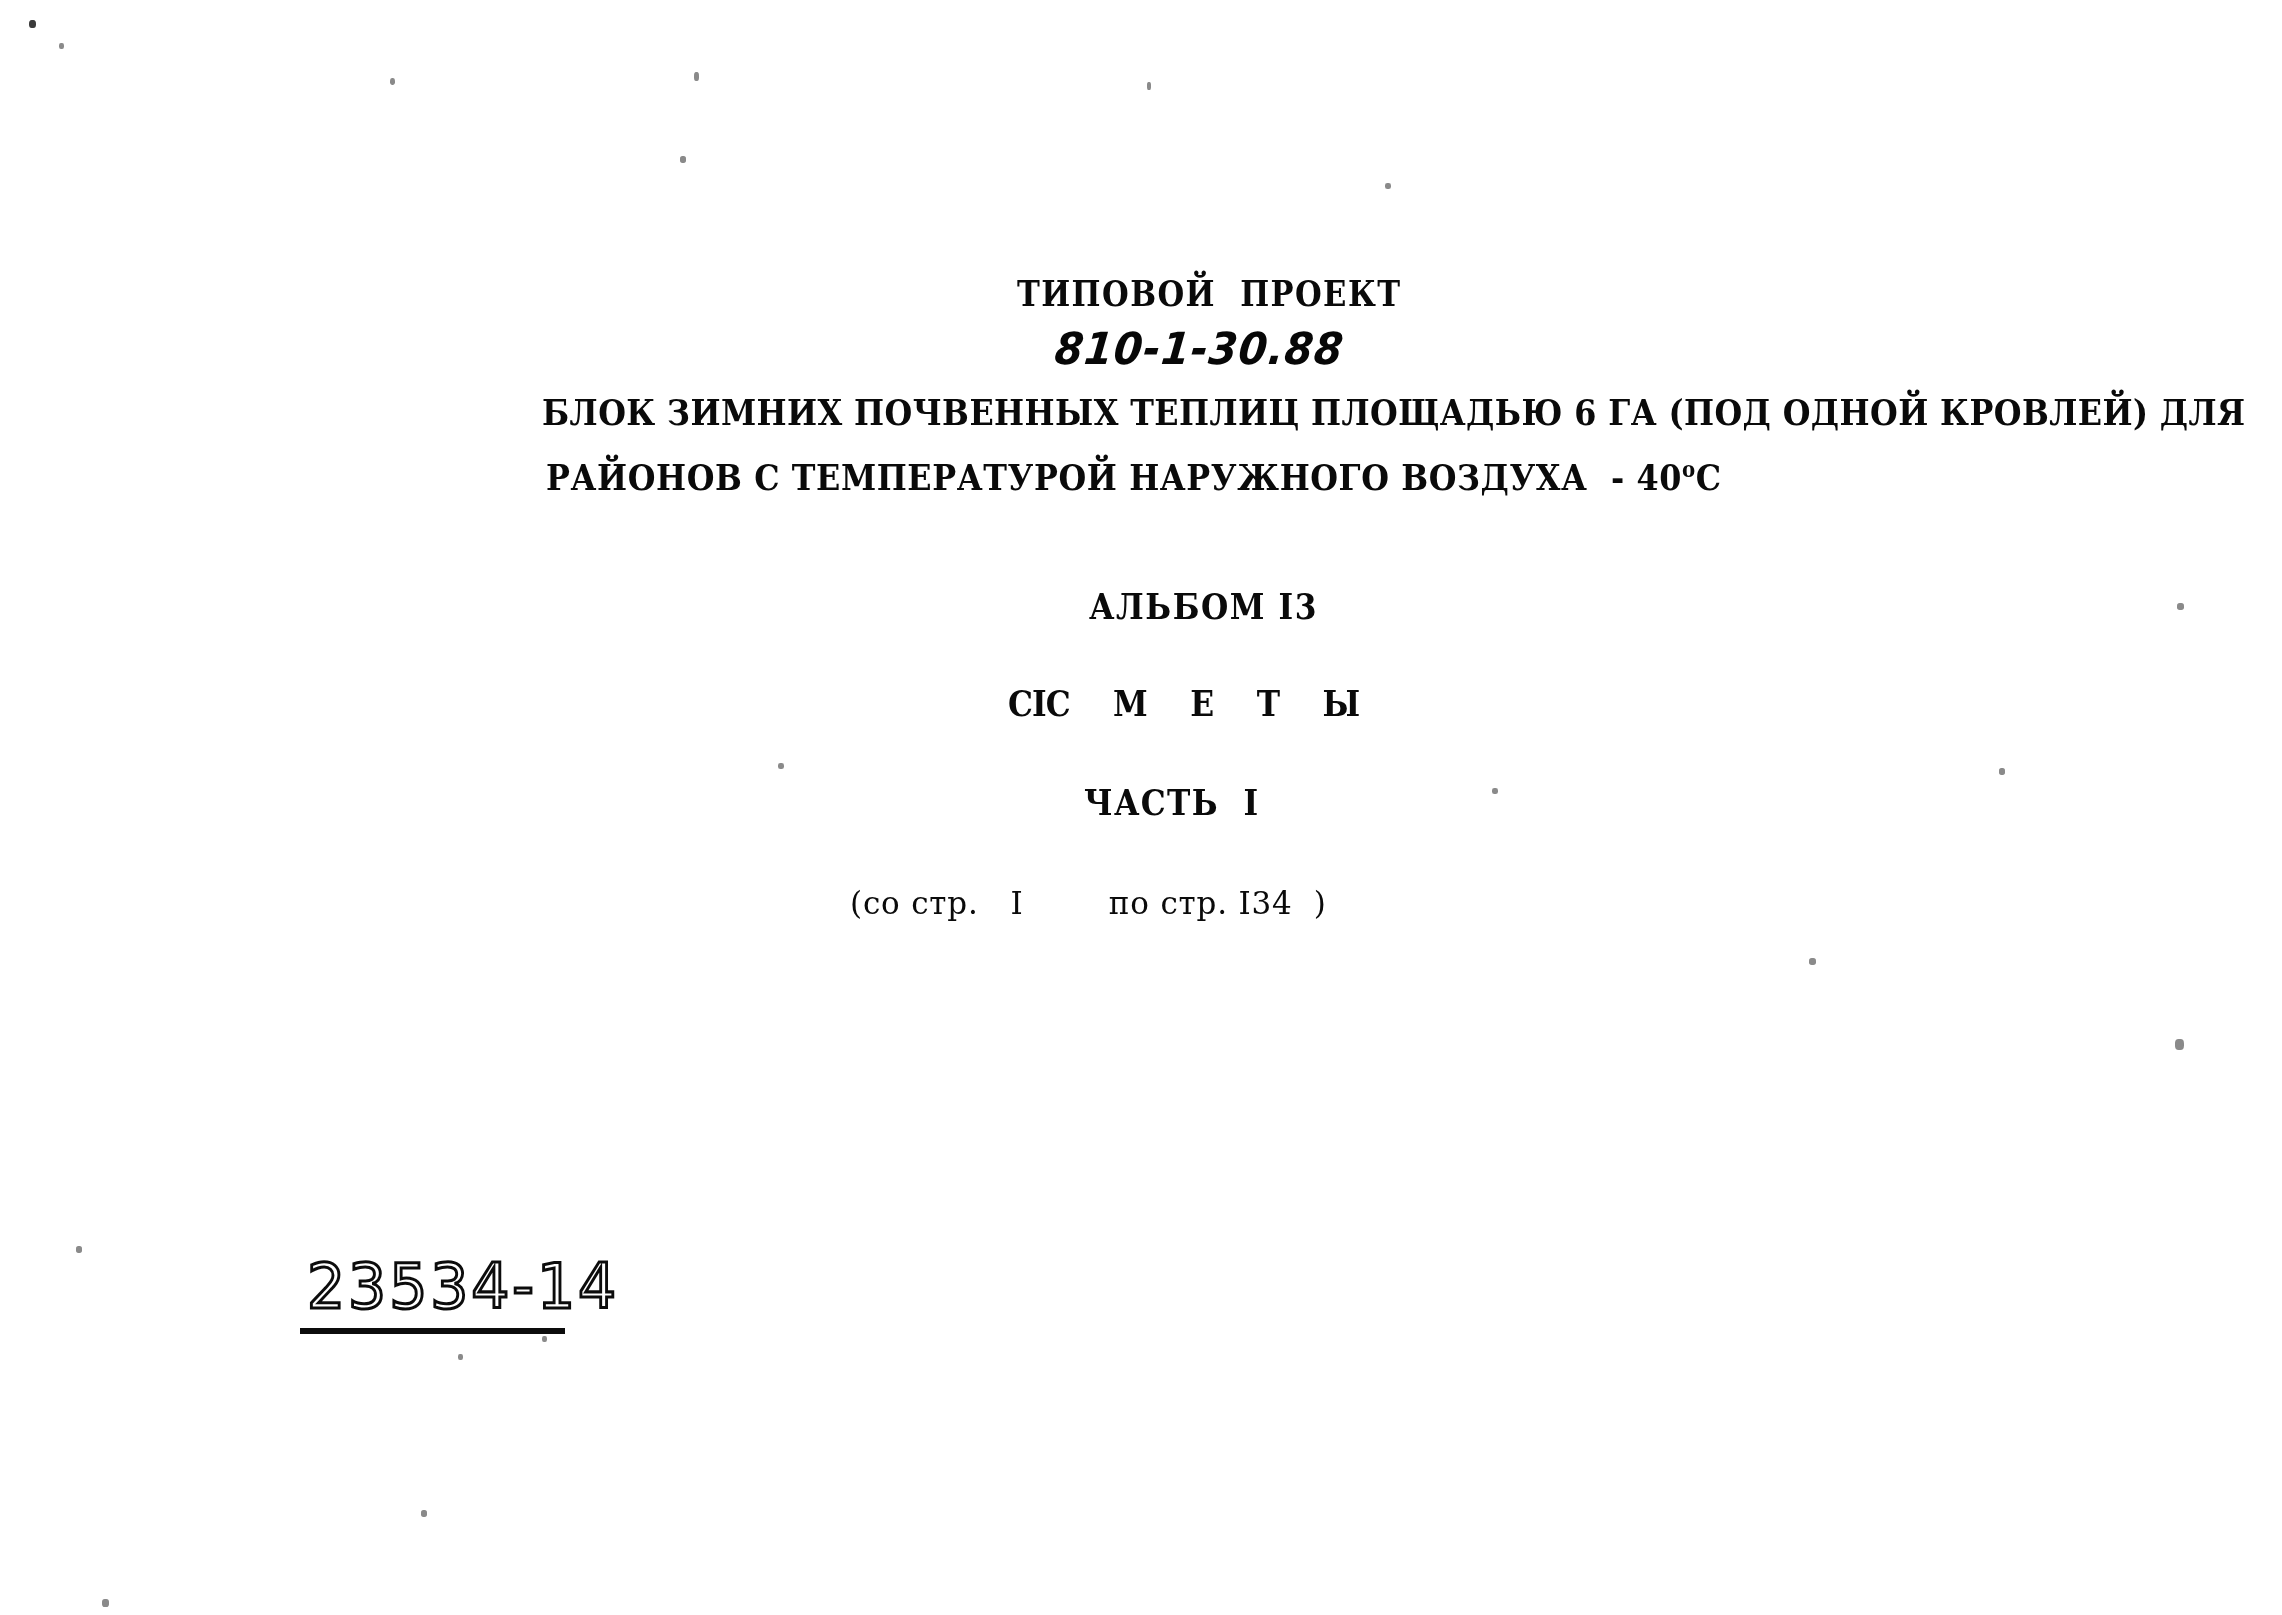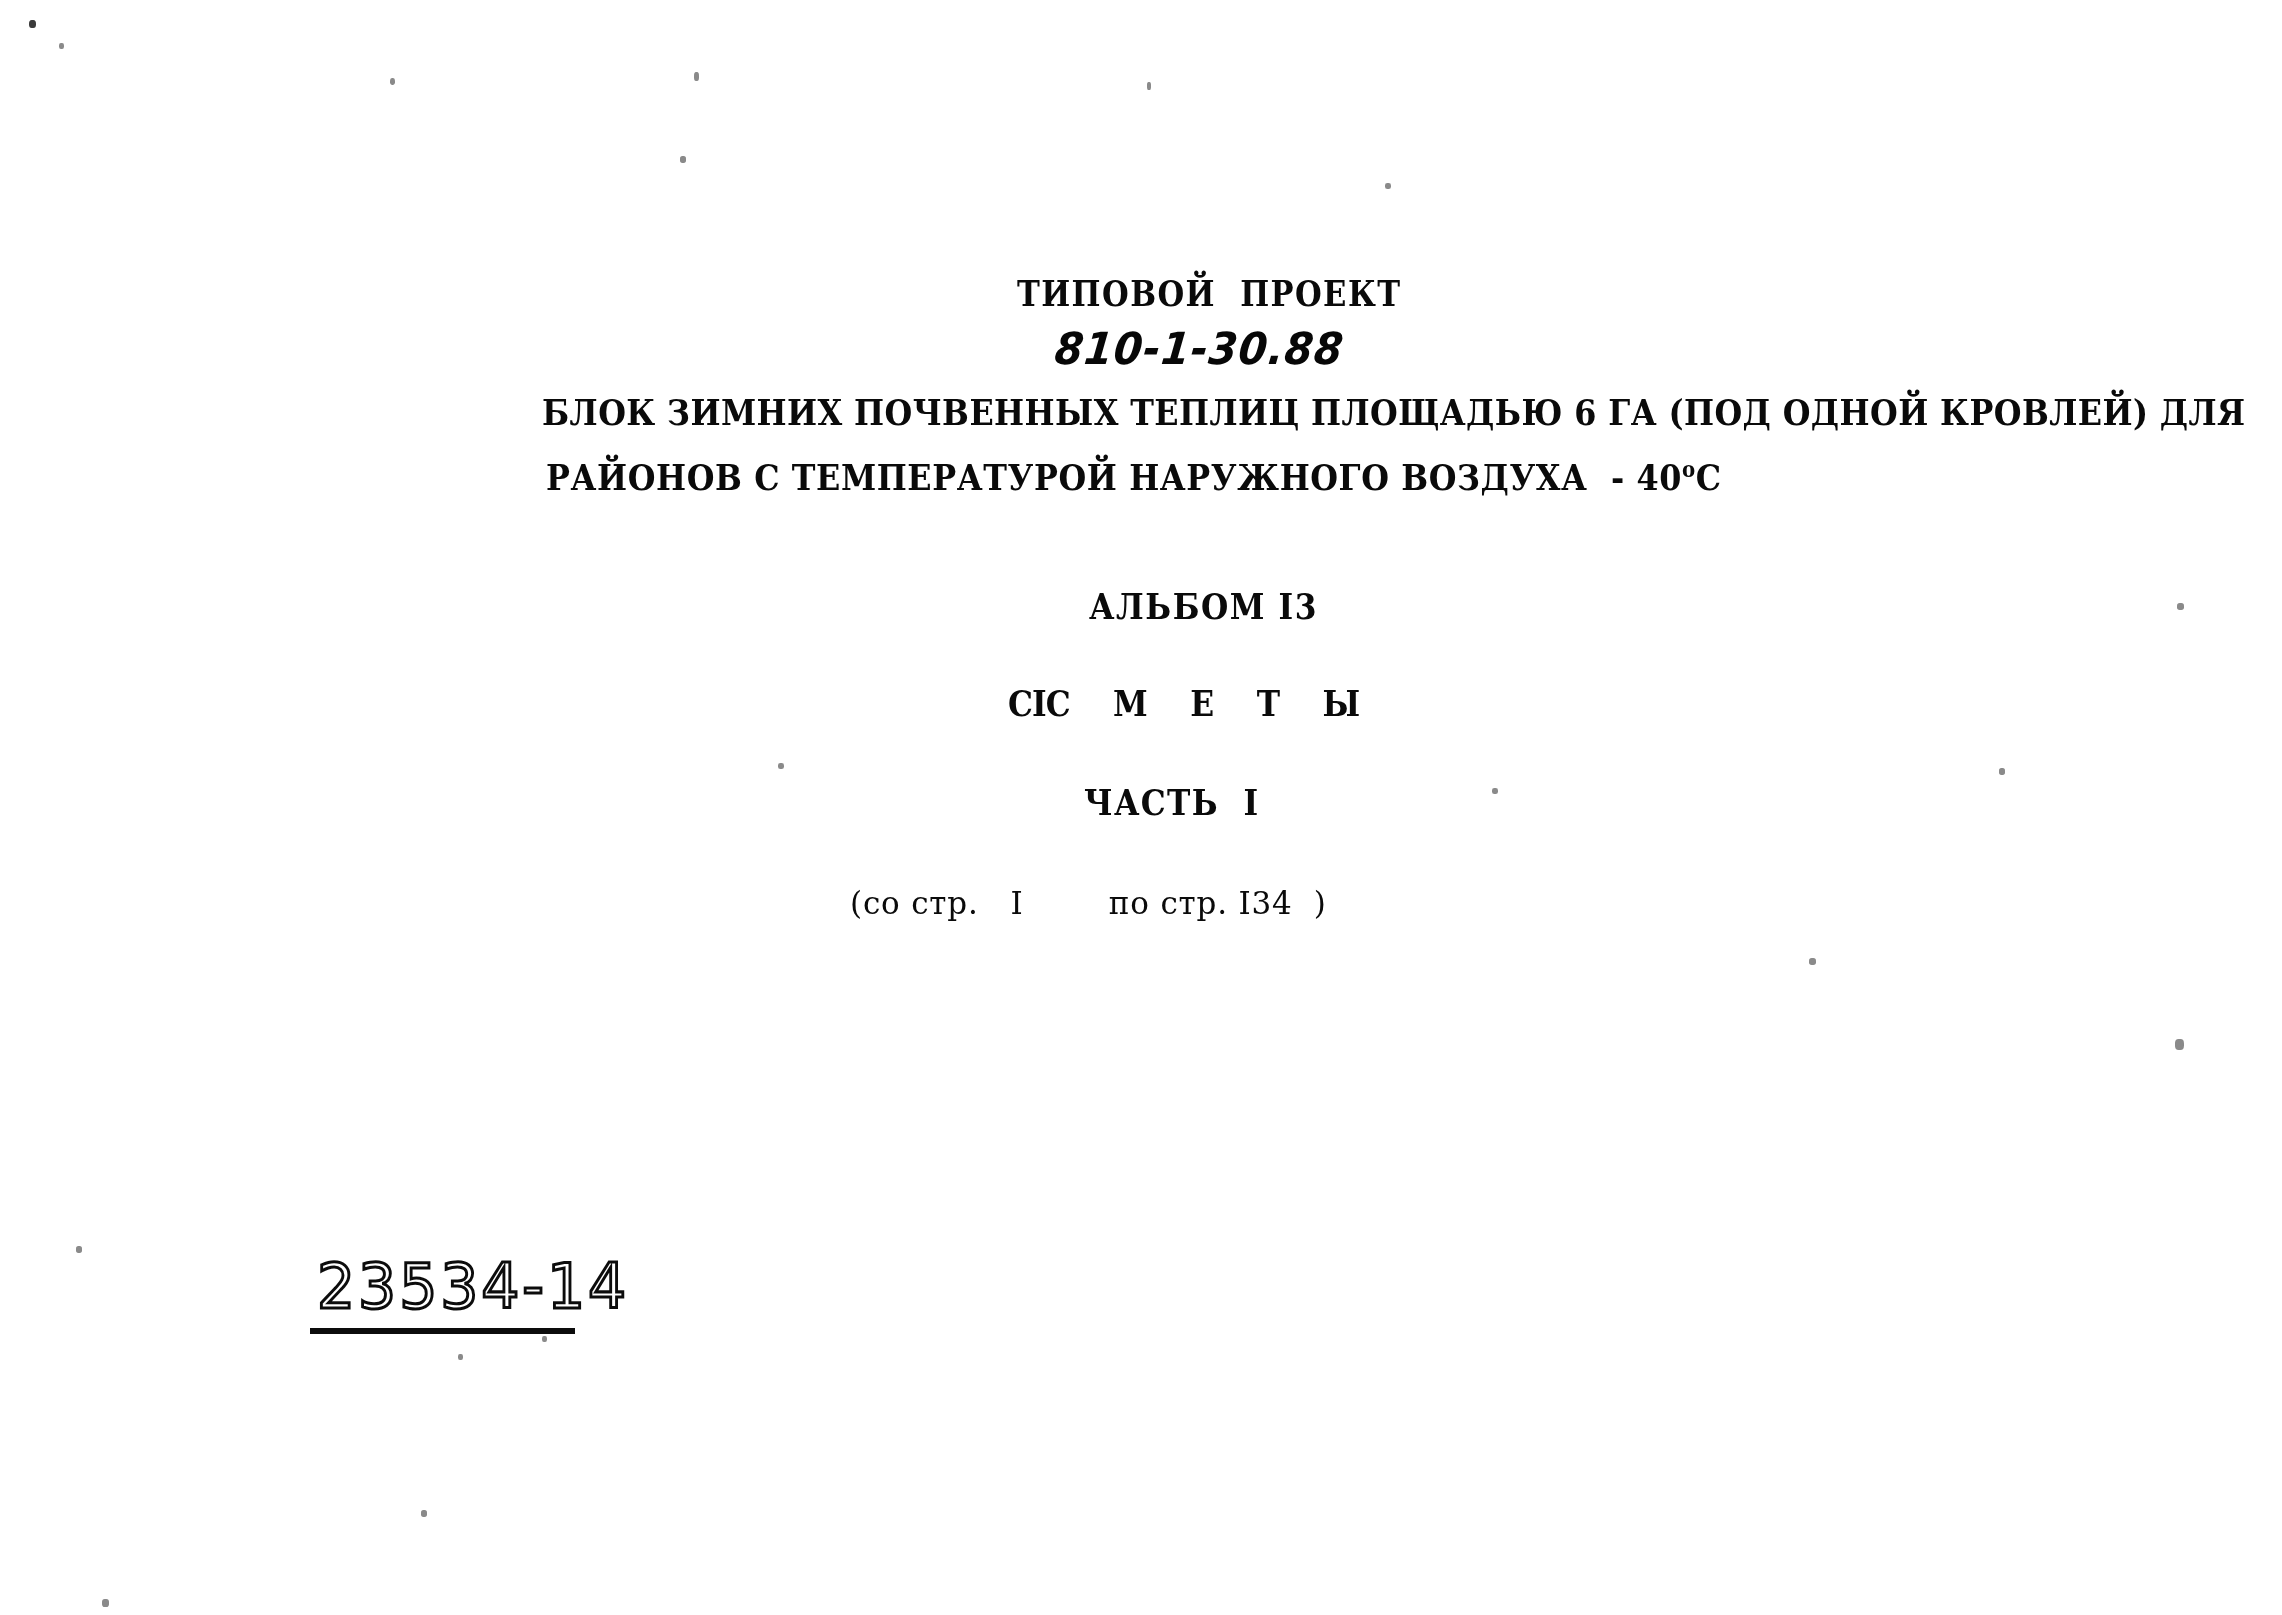--- a/index.html
+++ b/index.html
@@ -107,21 +107,21 @@
     font-size: 31px;
     font-weight: 400;
     letter-spacing: 0.8px;
     font-family: "DejaVu Serif", serif;
     transform: scaleY(1.05);
   }
 
   
   #archive-stamp {
     position: absolute;
-    left: 317px;
+    left: 307px;
     top: 1256px;
   }
   #archive-number {
     font-family: "DejaVu Sans", sans-serif;
     font-size: 60px;
     font-weight: 400;
     letter-spacing: 2.9px;
     color: #ffffff;
     -webkit-text-stroke: 2.9px #0c0c0c;
     text-stroke: 2.9px #0c0c0c;

